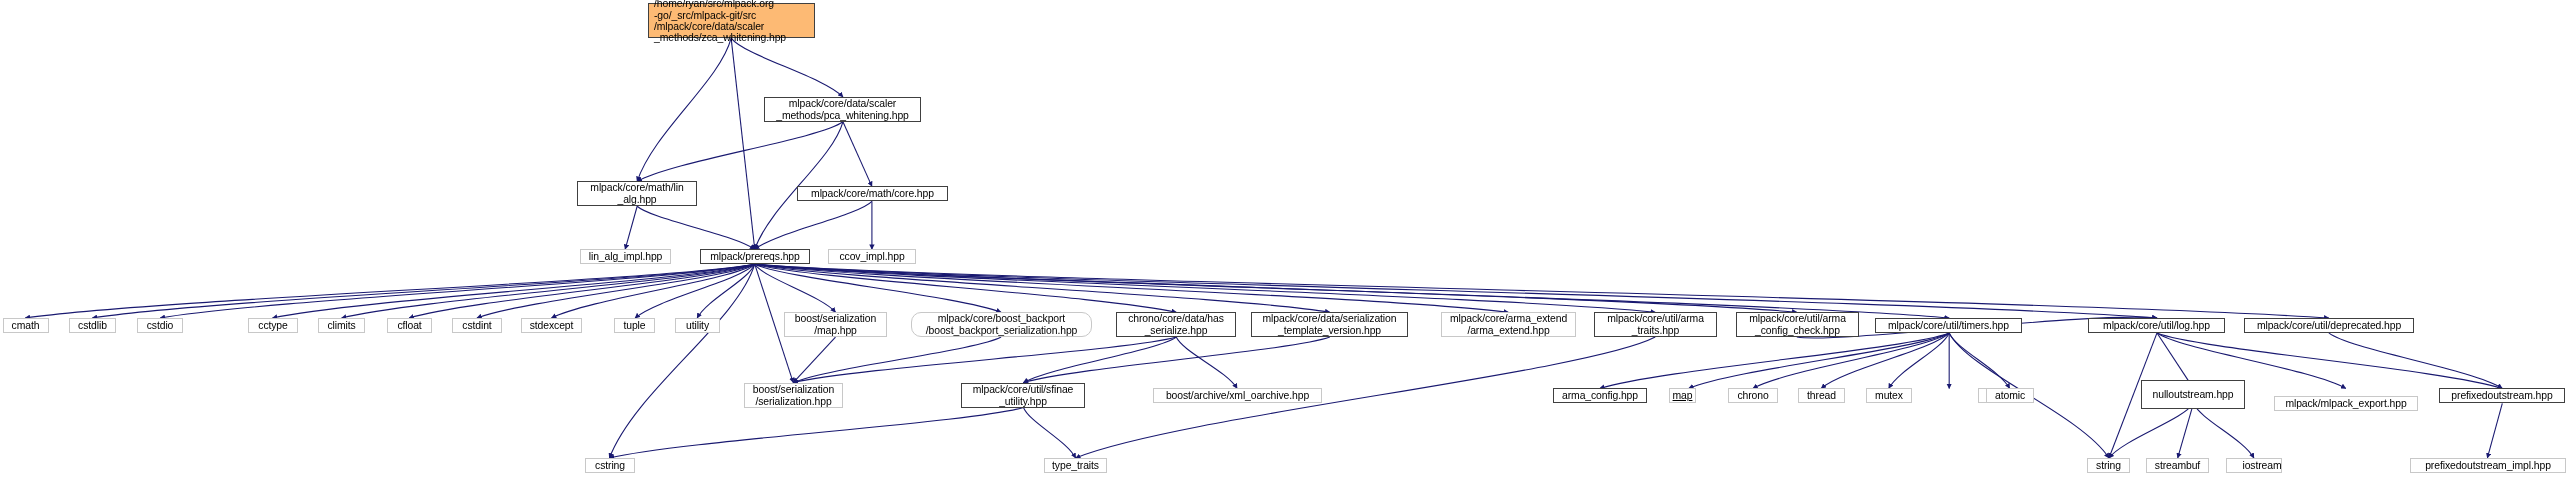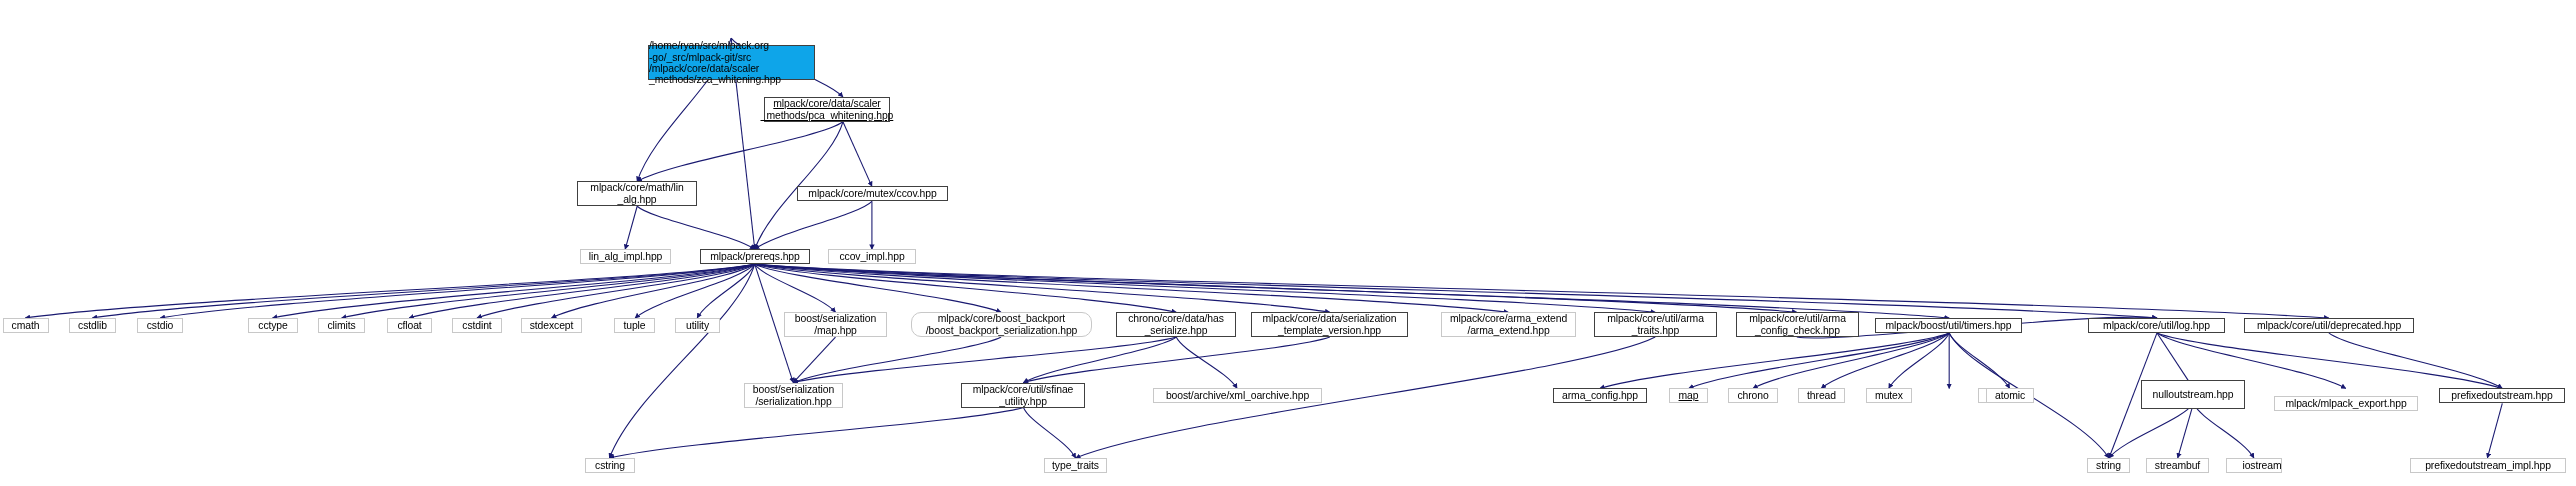--- a/index.html
+++ b/index.html
@@ -16,21 +16,21 @@
     background:#ffffff;
     border:0.8px solid #c8c8c8;
     color:#000000;
     font-size:10.4px;
     line-height:11.2px;
     letter-spacing:-0.1px;
     white-space:pre-line;
     z-index:5;
   }
   .node.strong{border:1.3px solid #404040;}
-  .node.root{background:#0ea5e9;border:1.3px solid #404040;text-align:left;justify-content:flex-start;margin-top:42px;}
+  .node.root{background:#fdba74;border:1.3px solid #404040;text-align:left;justify-content:flex-start;padding-left:5px;}
 </style>
 </head>
 <body>
 
 <div id="graph">
   <svg id="edges" xmlns="http://www.w3.org/2000/svg" viewBox="0 0 3111 588" width="2576" height="487">
       <defs>
         <marker id="ah" viewBox="0 0 10 10" refX="9" refY="5" markerWidth="5" markerHeight="5" orient="auto-start-reverse">
           <path d="M 0 0 L 10 5 L 0 10 z" fill="#191970"></path>
         </marker>
@@ -92,25 +92,25 @@
       <path d="M 2649 487 C 2636.76 506.8, 2565.36 529.9, 2547 553" fill="none" stroke="#191970" stroke-width="1.3" marker-end="url(#ah)"></path>
       <path d="M 2649 487 L 2630 553" fill="none" stroke="#191970" stroke-width="1.3" marker-end="url(#ah)"></path>
       <path d="M 2649 487 C 2657.76 506.8, 2708.86 529.9, 2722 553" fill="none" stroke="#191970" stroke-width="1.3" marker-end="url(#ah)"></path>
       <path d="M 3022 487 L 3004 553" fill="none" stroke="#191970" stroke-width="1.3" marker-end="url(#ah)"></path>
       <path d="M 2812.5 402 C 2837.64 422.1, 2984.29 445.55, 3022 469" fill="none" stroke="#191970" stroke-width="1.3" marker-end="url(#ah)"></path>
     </svg>
 <div class="node root" style="left: 648px; top: 3.3px; width: 167px; height: 35px;">/home/ryan/src/mlpack.org
 -go/_src/mlpack-git/src
 /mlpack/core/data/scaler
 _methods/zca_whitening.hpp</div>
-    <div class="node strong" style="left: 764px; top: 97px; width: 126px; height: 25px; text-decoration: underline;">mlpack/core/data/scaler
+    <div class="node strong" style="left: 764px; top: 97px; width: 157px; height: 25px;">mlpack/core/data/scaler
 _methods/pca_whitening.hpp</div>
     <div class="node strong" style="left: 577px; top: 181px; width: 120px; height: 25px;">mlpack/core/math/lin
 _alg.hpp</div>
-    <div class="node strong" style="left: 797px; top: 186px; width: 151px; height: 15px;">mlpack/core/mutex/ccov.hpp</div>
+    <div class="node strong" style="left: 797px; top: 186px; width: 151px; height: 15px;">mlpack/core/math/core.hpp</div>
     <div class="node weak" style="left: 580px; top: 249px; width: 91px; height: 15px;">lin_alg_impl.hpp</div>
     <div class="node strong" style="left: 700px; top: 249px; width: 110px; height: 15px;">mlpack/prereqs.hpp</div>
     <div class="node weak" style="left: 828px; top: 249px; width: 88px; height: 15px;">ccov_impl.hpp</div>
     <div class="node weak" style="left: 2.5px; top: 318px; width: 46px; height: 15px;">cmath</div>
     <div class="node weak" style="left: 69px; top: 318px; width: 47px; height: 15px;">cstdlib</div>
     <div class="node weak" style="left: 137px; top: 318px; width: 46px; height: 15px;">cstdio</div>
     <div class="node weak" style="left: 248px; top: 318px; width: 50px; height: 15px;">cctype</div>
     <div class="node weak" style="left: 318px; top: 318px; width: 47px; height: 15px; text-align: center;">climits</div>
     <div class="node weak" style="left: 387px; top: 318px; width: 45px; height: 15px;">cfloat</div>
     <div class="node weak" style="left: 452px; top: 318px; width: 50px; height: 15px;">cstdint</div>
@@ -124,30 +124,30 @@
     <div class="node strong" style="left: 1116px; top: 312px; width: 120px; height: 25px;">chrono/core/data/has
 _serialize.hpp</div>
     <div class="node strong" style="left: 1251px; top: 312px; width: 157px; height: 25px;">mlpack/core/data/serialization
 _template_version.hpp</div>
     <div class="node weak" style="left: 1441px; top: 312px; width: 135px; height: 25px;">mlpack/core/arma_extend
 /arma_extend.hpp</div>
     <div class="node strong" style="left: 1594px; top: 312px; width: 123px; height: 25px;">mlpack/core/util/arma
 _traits.hpp</div>
     <div class="node strong" style="left: 1736px; top: 312px; width: 123px; height: 25px;">mlpack/core/util/arma
 _config_check.hpp</div>
-    <div class="node strong" style="left: 1875px; top: 318px; width: 147px; height: 15px;">mlpack/boost/util/timers.hpp</div>
+    <div class="node strong" style="left: 1875px; top: 318px; width: 147px; height: 15px;">mlpack/core/util/timers.hpp</div>
     <div class="node strong" style="left: 2088px; top: 318px; width: 137px; height: 15px;">mlpack/core/util/log.hpp</div>
     <div class="node strong" style="left: 2244px; top: 318px; width: 170px; height: 15px;">mlpack/core/util/deprecated.hpp</div>
     <div class="node weak" style="left: 744px; top: 383px; width: 99px; height: 25px;">boost/serialization
 /serialization.hpp</div>
     <div class="node strong" style="left: 961px; top: 383px; width: 124px; height: 25px;">mlpack/core/util/sfinae
 _utility.hpp</div>
     <div class="node weak" style="left: 1153px; top: 388px; width: 169px; height: 15px;">boost/archive/xml_oarchive.hpp</div>
     <div class="node strong" style="left: 1553px; top: 388px; width: 94px; height: 15px;">arma_config.hpp</div>
-    <div class="node weak" style="left: 1669px; top: 388px; width: 39px; height: 15px; text-decoration: underline;">map</div>
+    <div class="node weak" style="left: 1669px; top: 388px; width: 27px; height: 15px; text-decoration: underline;">map</div>
     <div class="node weak" style="left: 1728px; top: 388px; width: 50px; height: 15px;">chrono</div>
     <div class="node weak" style="left: 1798px; top: 388px; width: 47px; height: 15px;">thread</div>
     <div class="node weak" style="left: 1866px; top: 388px; width: 46px; height: 15px;">mutex</div>
     <div class="node weak" style="left: 1933px; top: 388px; width: 52px; height: 15px; margin-left: 45px;">list</div>
     <div class="node weak" style="left: 1986px; top: 388px; width: 48px; height: 15px;">atomic</div>
     <div class="node strong" style="left: 2141px; top: 380px; width: 104px; height: 29px;">nulloutstream.hpp</div>
     <div class="node weak" style="left: 2274px; top: 388px; width: 144px; height: 15px; margin-top: 8px;">mlpack/mlpack_export.hpp</div>
     <div class="node strong" style="left: 2439px; top: 388px; width: 126px; height: 15px;">prefixedoutstream.hpp</div>
     <div class="node weak" style="left: 585px; top: 458px; width: 50px; height: 15px;">cstring</div>
     <div class="node weak" style="left: 1044px; top: 458px; width: 63px; height: 15px;">type_traits</div>

